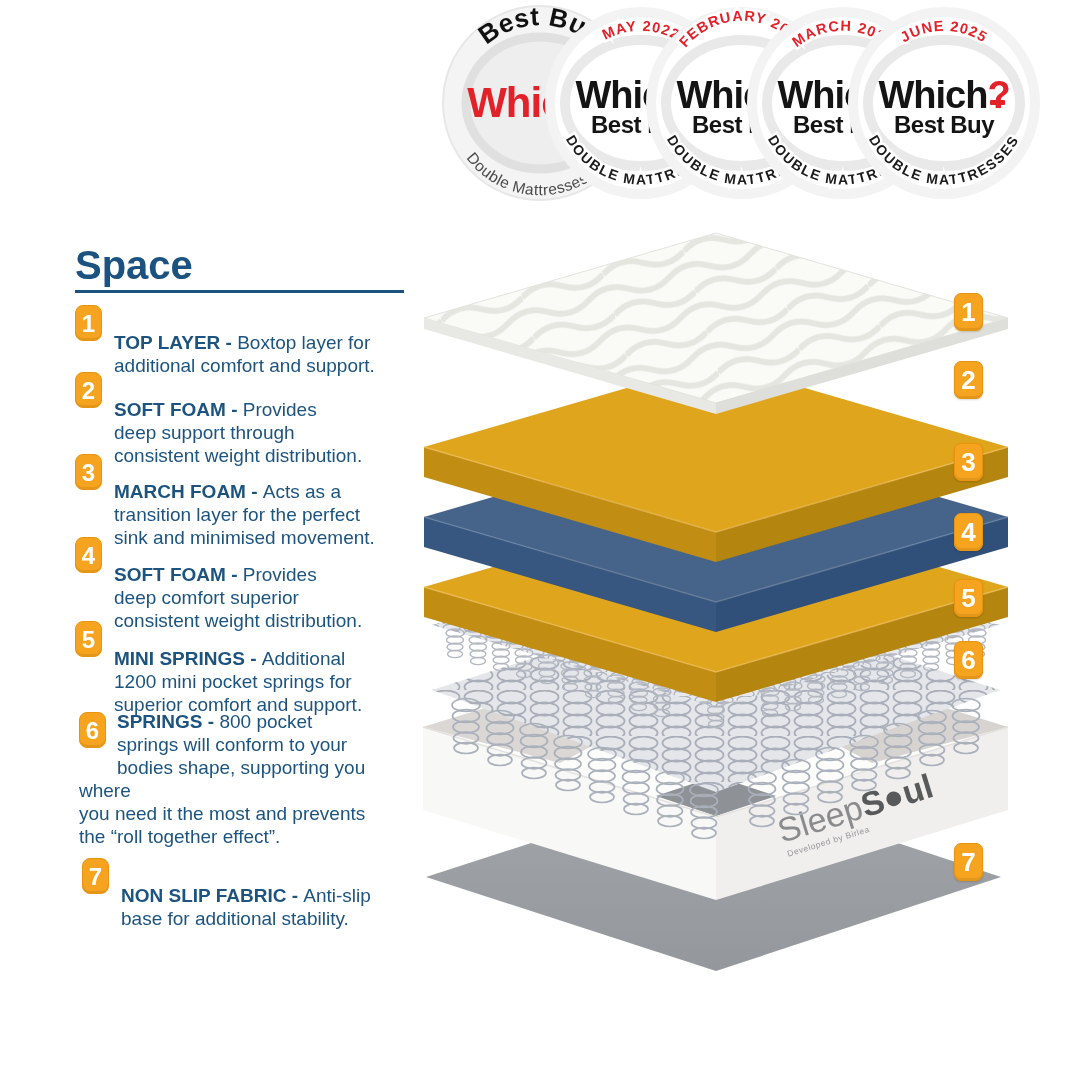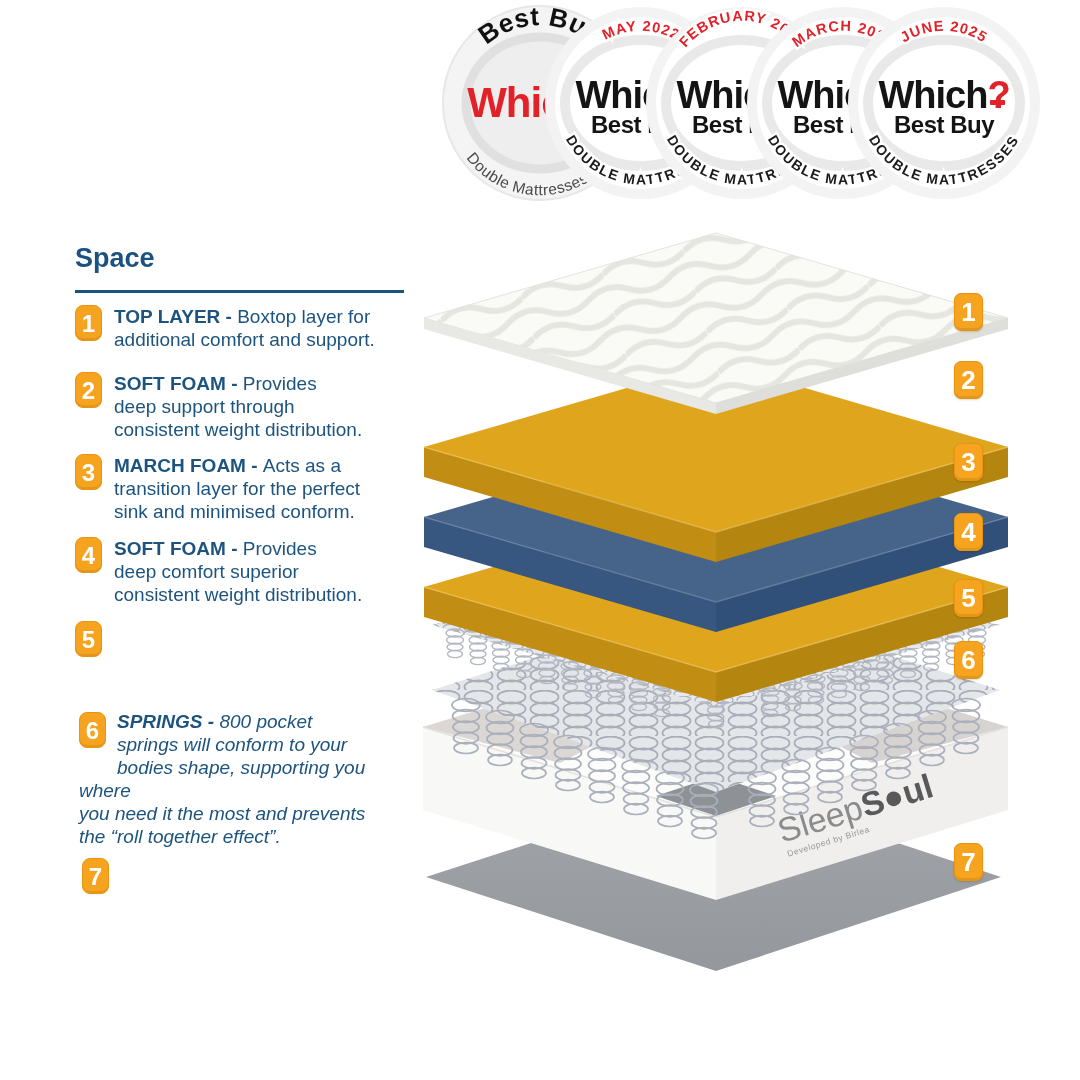--- a/index.html
+++ b/index.html
@@ -14,32 +14,32 @@
   .arc-bottom{font-weight:700;font-size:14px;fill:#1b1b1b;letter-spacing:1.6px;
             paint-order:stroke;stroke:#ffffff;stroke-width:5px;}
   .brand{font-weight:700;font-size:38px;fill:#141414;letter-spacing:-1px;}
   .brand-q{fill:#e32129;}
   .sub-brand{font-weight:700;font-size:24px;fill:#141414;letter-spacing:-0.5px;}
   .legacy-top{font-weight:700;font-size:26px;fill:#111;letter-spacing:0.5px;}
   .legacy-brand{font-weight:700;font-size:42px;fill:#e32129;letter-spacing:-1px;}
   .legacy-bottom{font-size:15.5px;fill:#4a4a4a;letter-spacing:0.5px;}
 
   
-  .panel-title{position:absolute;left:75px;top:243px;font-size:27px;font-weight:700;color:#1b5280;}
+  .panel-title{position:absolute;left:75px;top:243px;font-size:40px;font-weight:700;color:#1b5280;}
   .panel-rule{position:absolute;left:75px;top:290px;width:329px;height:3px;background:#1b5280;}
   .item{position:absolute;left:75px;display:flex;gap:12px;color:#1d547f;font-size:19px;line-height:23px;}
-  .item-text{white-space:pre-line;}
+  .item-text{white-space:pre-line;margin-top:26px;}
   .item-text b{font-weight:700;}
   .badge{flex:none;width:27px;height:36px;background:#f6a41f;border:1.5px solid #e8940f;
          border-radius:8px;color:#fff;font-size:24px;font-weight:700;display:flex;
          align-items:center;justify-content:center;box-sizing:border-box;
          box-shadow:inset 0 -2px 0 rgba(0,0,0,.08);}
   .item-flow{position:absolute;left:79px;width:300px;color:#1d547f;font-size:19px;line-height:23px;}
   .item-flow .badge{float:left;margin:2px 11px 13px 0;}
-  .item-flow .flow-text{white-space:pre-line;font-style:italic;}
+  .item-flow .flow-text{white-space:pre-line;}
 
   
   .diagram-svg{position:absolute;left:0;top:0;}
   .chip{position:absolute;width:29px;height:38px;background:#f6a41f;border:1.5px solid #e8940f;
         border-radius:7px;color:#fff;font-size:26px;font-weight:700;display:flex;align-items:center;
         justify-content:center;box-sizing:border-box;box-shadow:0 1px 2px rgba(0,0,0,.15), inset 0 -2px 0 rgba(0,0,0,.08);}
   .logo-sleep{font-size:34px;fill:#8a8b8d;letter-spacing:0;}
   .logo-soul{font-size:34px;font-weight:700;fill:#58595b;}
   .logo-tag{font-size:8.5px;fill:#96969a;letter-spacing:0.5px;}
 </style>
@@ -131,41 +131,46 @@
   <div class="item" style="top:372px;">
     <div class="badge">2</div>
     <div class="item-text"><b>SOFT FOAM - </b><span>Provides
 deep support through
 consistent weight distribution.</span></div>
   </div>
   <div class="item" style="top:454px;">
     <div class="badge">3</div>
     <div class="item-text"><b>MARCH FOAM - </b><span>Acts as a
 transition layer for the perfect
-sink and minimised conform.</span></div>
+sink and minimised movement.</span></div>
   </div>
   <div class="item" style="top:537px;">
     <div class="badge">4</div>
     <div class="item-text"><b>SOFT FOAM - </b><span>Provides
 deep comfort superior
 consistent weight distribution.</span></div>
   </div>
   <div class="item" style="top:621px;">
     <div class="badge">5</div>
+    <div class="item-text"><b>MINI SPRINGS - </b><span>Additional
+1200 mini pocket springs for
+superior comfort and support.</span></div>
   </div>
   <div class="item-flow" style="top:710px;">
     <span class="badge">6</span>
     <span class="flow-text"><b>SPRINGS - </b><span>800 pocket
 springs will conform to your
 bodies shape, supporting you where
 you need it the most and prevents
 the “roll together effect”.</span></span>
   </div>
   <div class="item" style="top:858px;left:82px;">
     <div class="badge">7</div>
+    <div class="item-text"><b>NON SLIP FABRIC - </b><span>Anti-slip
+base for additional stability.</span></div>
   </div>
 
   <svg class="diagram-svg" width="1080" height="1080" viewBox="0 0 1080 1080">
     <defs>
       <pattern id="quilt" width="84" height="42" patternUnits="userSpaceOnUse" patternTransform="rotate(-16)">
         <rect width="84" height="42" fill="#fafaf7"></rect>
         <path d="M0,10 q21,-13 42,0 t42,0" stroke="#e6e6e0" stroke-width="6" fill="none"></path>
         <path d="M-21,31 q21,-13 42,0 t42,0 t42,0" stroke="#e6e6e0" stroke-width="6" fill="none"></path>
       </pattern>
       <pattern id="coilS" width="21" height="24" patternUnits="userSpaceOnUse">

